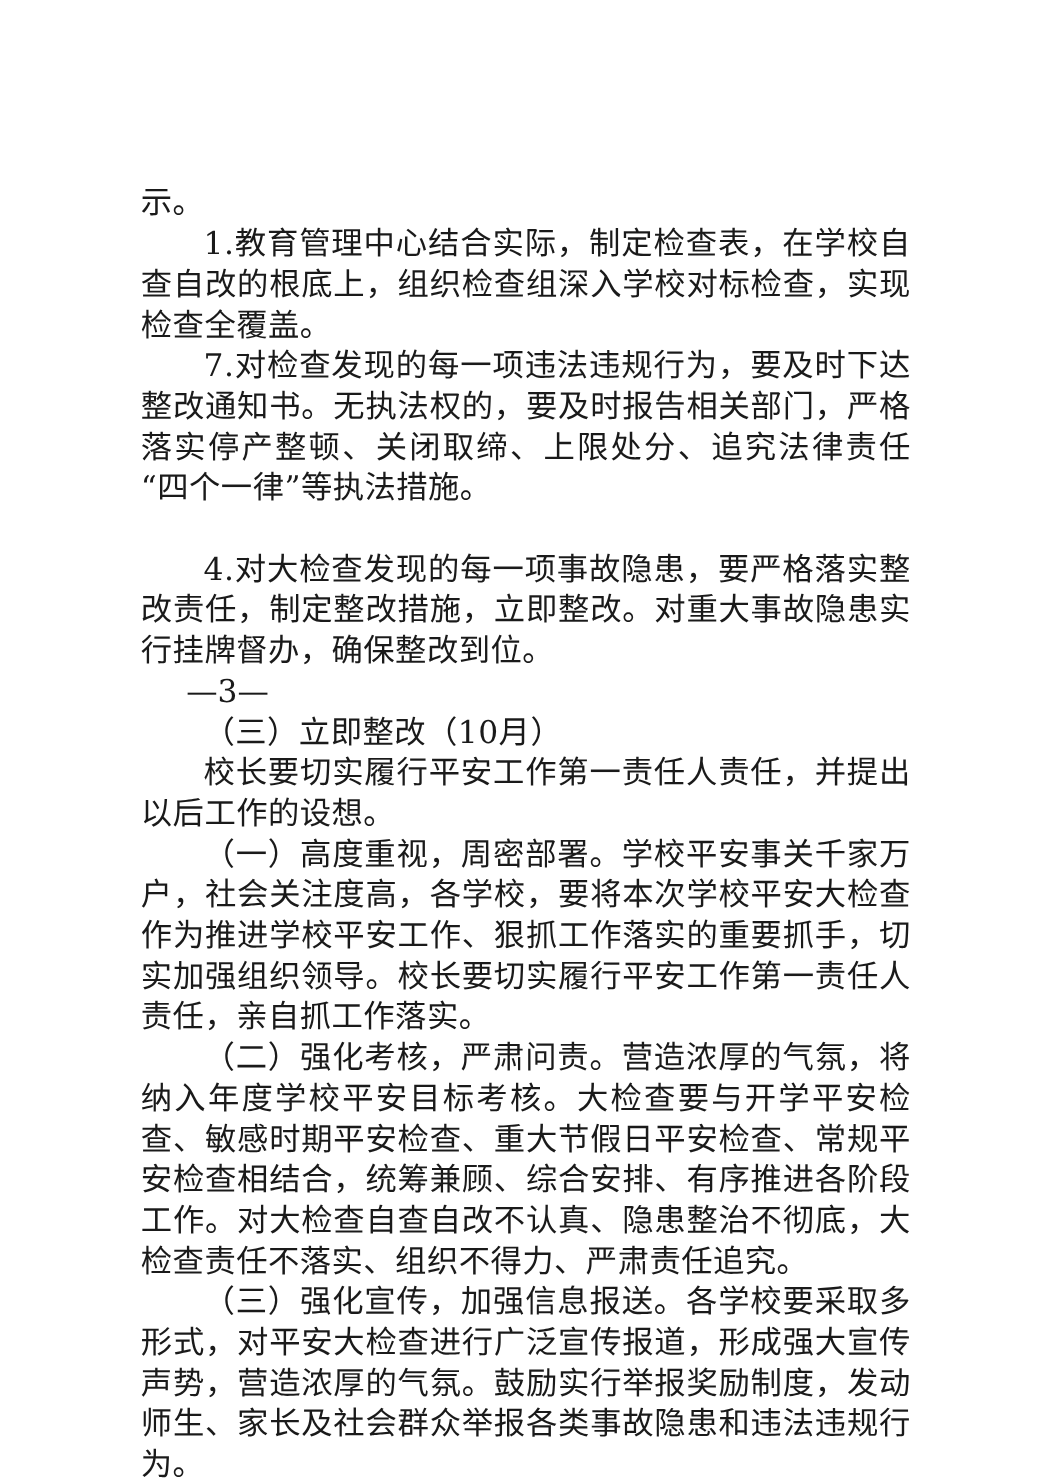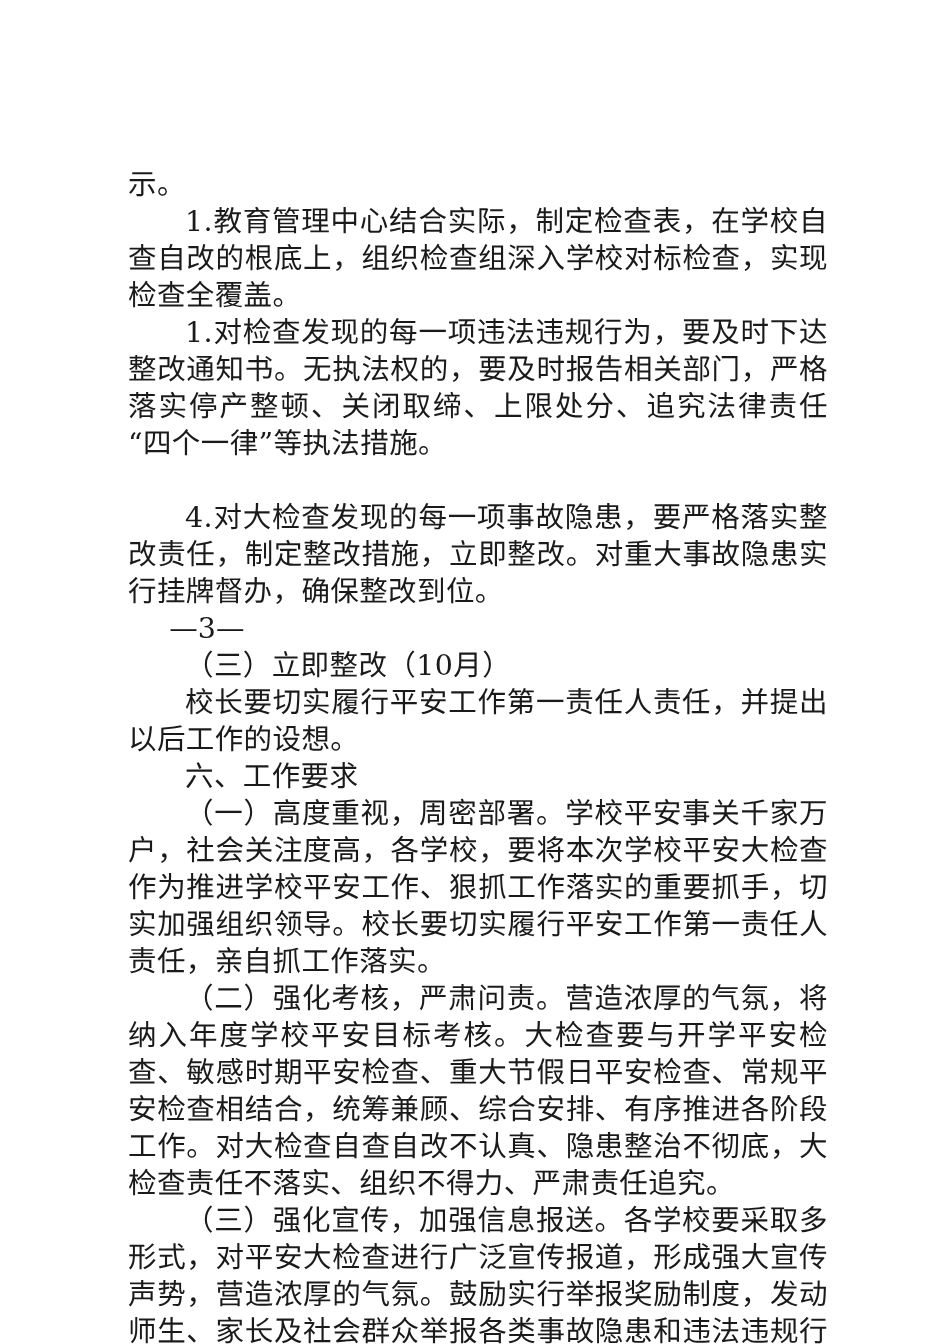--- a/index.html
+++ b/index.html
@@ -70,33 +70,32 @@
 
 <div class="page">
 
   <div class="doc-body">
 
     <p class="p p-just">示。</p>
 
 
     <p class="p p-indent p-just">1.教育管理中心结合实际，制定检查表，在学校自查自改的根底上，组织检查组深入学校对标检查，实现检查全覆盖。</p>
 
-    <p class="p p-indent p-just">1.对检查发现的每一项违法违规行为，要及时下达整改通知书。无执法权的，要及时报告相关部门，严格落实停产整顿、关闭取缔、上限处分、追究法律责任“四个一律”等执法措施。</p>
+    <p class="p p-indent p-just">7.对检查发现的每一项违法违规行为，要及时下达整改通知书。无执法权的，要及时报告相关部门，严格落实停产整顿、关闭取缔、上限处分、追究法律责任“四个一律”等执法措施。</p>
 
     <p class="p spacer">&nbsp;</p>
 
     <p class="p p-indent p-just">4.对大检查发现的每一项事故隐患，要严格落实整改责任，制定整改措施，立即整改。对重大事故隐患实行挂牌督办，确保整改到位。</p>
 
     <p class="p p-pagemark">—3—</p>
 
     <p class="p p-indent p-just">（三）立即整改（10月）</p>
 
     <p class="p p-indent p-just">校长要切实履行平安工作第一责任人责任，并提出以后工作的设想。</p>
 
-    <p class="p p-indent p-just">六、工作要求</p>
 
     <p class="p p-indent p-just">（一）高度重视，周密部署。学校平安事关千家万户，社会关注度高，各学校，要将本次学校平安大检查作为推进学校平安工作、狠抓工作落实的重要抓手，切实加强组织领导。校长要切实履行平安工作第一责任人责任，亲自抓工作落实。</p>
 
     <p class="p p-indent p-just">（二）强化考核，严肃问责。营造浓厚的气氛，将纳入年度学校平安目标考核。大检查要与开学平安检查、敏感时期平安检查、重大节假日平安检查、常规平安检查相结合，统筹兼顾、综合安排、有序推进各阶段工作。对大检查自查自改不认真、隐患整治不彻底，大检查责任不落实、组织不得力、严肃责任追究。</p>
 
     <p class="p p-indent p-just">（三）强化宣传，加强信息报送。各学校要采取多形式，对平安大检查进行广泛宣传报道，形成强大宣传声势，营造浓厚的气氛。鼓励实行举报奖励制度，发动师生、家长及社会群众举报各类事故隐患和违法违规行为。</p>
 
   </div>
 
 </div>

